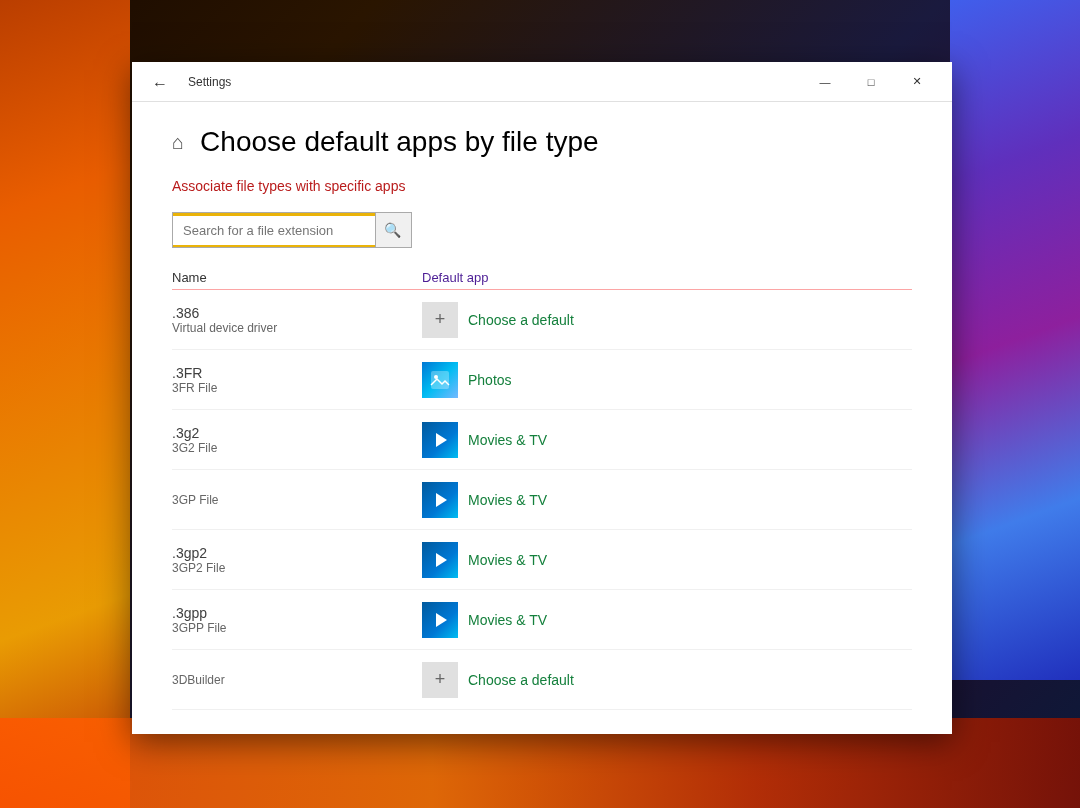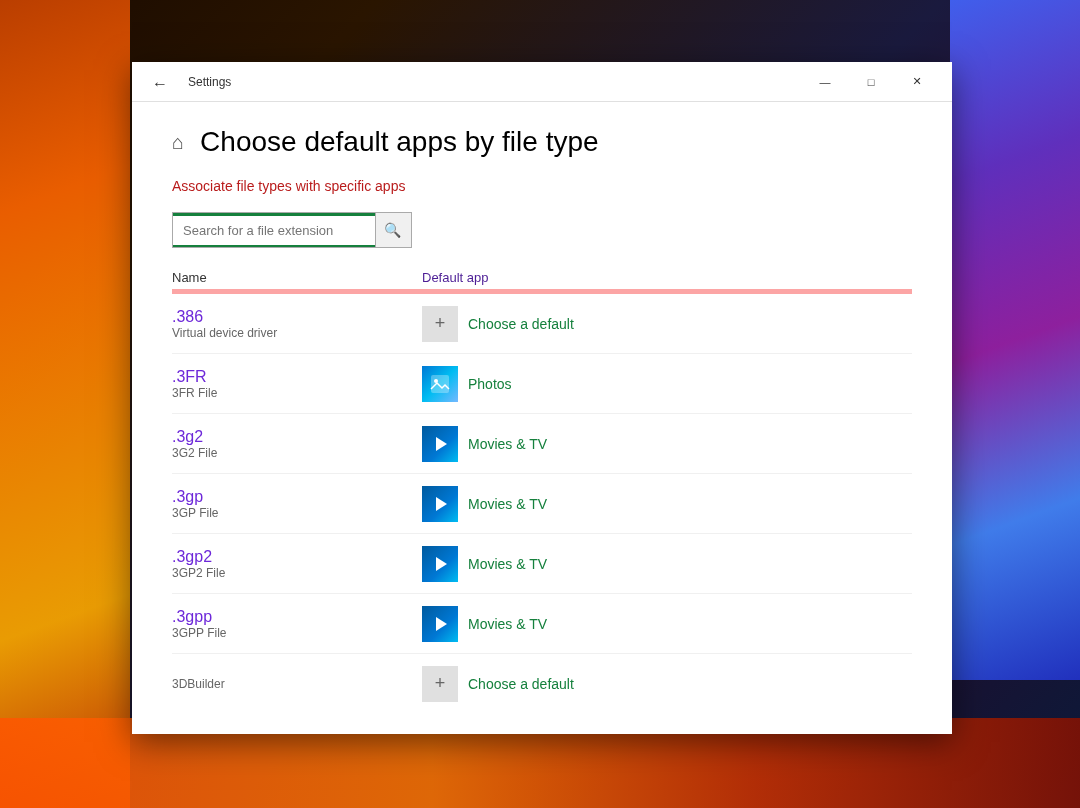--- a/index.html
+++ b/index.html
@@ -116,21 +116,21 @@
       color: #b91c1c;
       margin-bottom: 18px;
     }
 
     .search-box {
       display: flex;
       align-items: center;
       width: 240px;
       border: 1px solid #aaa;
       margin-bottom: 18px;
-      background: #15803d;
+      background: #eab308;
     }
 
     .search-input {
       flex: 1;
       border: none;
       outline: none;
       padding: 7px 10px;
       font-size: 13px;
       color: #666;
       font-family: 'Segoe UI', Arial, sans-serif;
@@ -147,21 +147,21 @@
       border-left: 1px solid #aaa;
       cursor: pointer;
       font-size: 14px;
       color: #555;
     }
 
     .table-header {
       display: flex;
       align-items: flex-end;
       padding: 4px 0;
-      border-bottom: 5px solid #fca5a5;
+      border-bottom: 1px solid #fca5a5;
       margin-bottom: 0;
     }
 
     .col-name {
       width: 250px;
       font-size: 13px;
       font-weight: 400;
       color: #333;
     }
 
@@ -183,23 +183,23 @@
       padding: 8px 0;
       border-bottom: 1px solid #f0f0f0;
       min-height: 60px;
     }
 
     .file-info {
       width: 250px;
     }
 
     .file-ext {
-      font-size: 16px;
+      font-size: 14px;
       font-weight: 400;
-      color: #6d28d9;
+      color: #404040;
     }
 
     .file-desc {
       font-size: 12px;
       color: #666;
     }
 
     .app-btn {
       display: flex;
       align-items: center;
@@ -347,21 +347,20 @@
       <div class="app-icon movies">
       <svg width="22" height="22" viewBox="0 0 22 22" fill="none">
         <polygon points="7,4 18,11 7,18" fill="white"></polygon>
       </svg>
     </div>
       <span class="app-name">Movies &amp; TV</span>
     </button>
   </div>
         <div class="file-row">
     <div class="file-info">
-      <div class="file-ext">.3gp</div>
       <div class="file-desc">3GP File</div>
     </div>
     <button class="app-btn">
       <div class="app-icon movies">
       <svg width="22" height="22" viewBox="0 0 22 22" fill="none">
         <polygon points="7,4 18,11 7,18" fill="white"></polygon>
       </svg>
     </div>
       <span class="app-name">Movies &amp; TV</span>
     </button>

